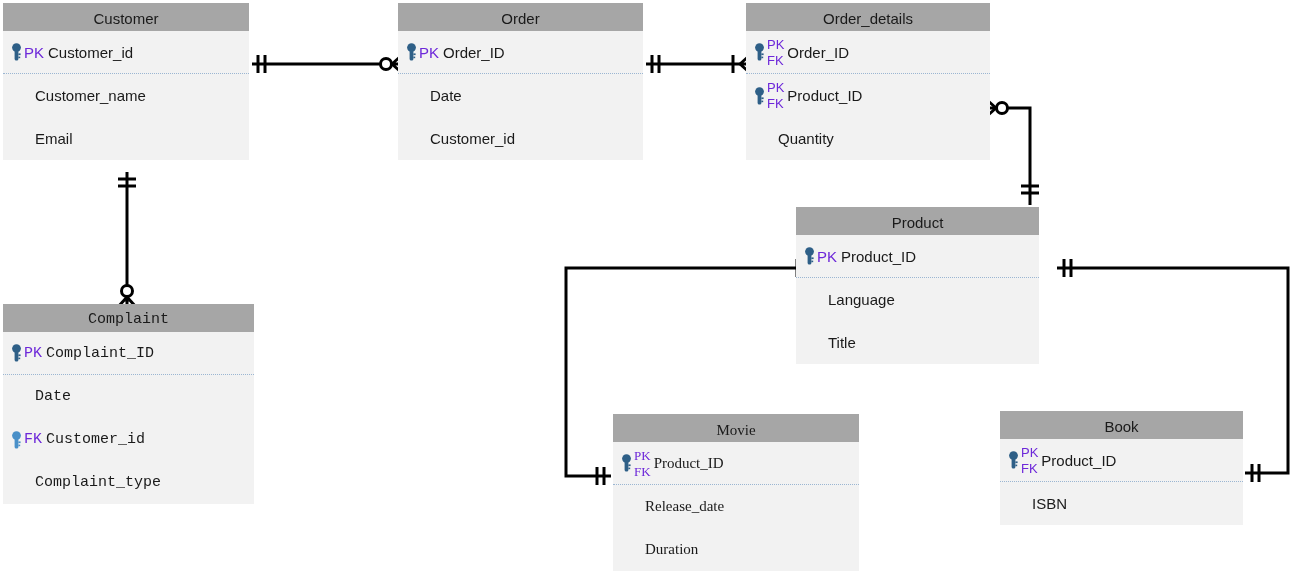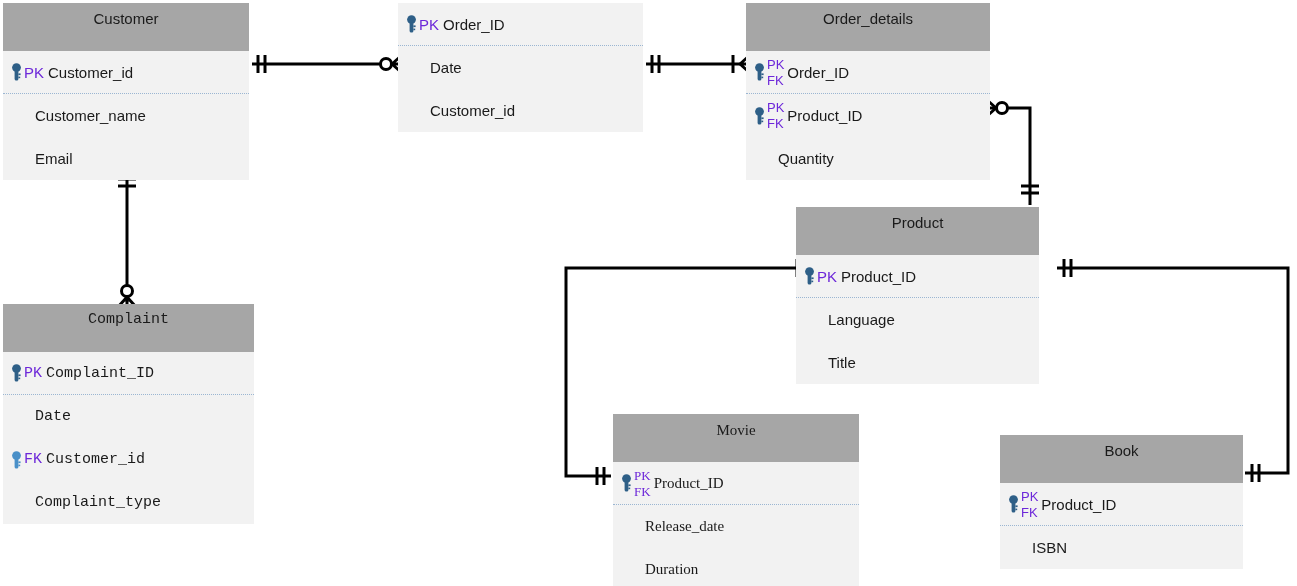--- a/index.html
+++ b/index.html
@@ -35,21 +35,21 @@
     position: absolute;
     z-index: 2;
     box-sizing: border-box;
   }
   .entity-header {
     background: #a6a6a6;
     color: #1a1a1a;
     font-size: 15px;
     text-align: center;
     line-height: 32px;
-    height: 48px;
+    height: 28px;
     white-space: nowrap;
     overflow: hidden;
   }
   .entity-body {
     background: #f2f2f2;
     box-sizing: border-box;
   }
   .attr {
     position: relative;
     height: 43px;
@@ -203,20 +203,21 @@
           </div>
           <div class="attr plain">
             <span class="attrname">Customer_name</span>
           </div>
           <div class="attr plain">
             <span class="attrname">Email</span>
           </div>
         </div>
       </div>
       <div class="entity" style="left: 398px; top: 3px; width: 245px;">
+        <div class="entity-header">Order</div>
         <div class="entity-body">
           <div class="attr sep-after">
             <span class="keycell">
               <svg class="keyicon" viewBox="0 0 11 18" xmlns="http://www.w3.org/2000/svg">
                 <circle cx="5.5" cy="4.6" r="4.4" fill="#2e5f87"></circle>
                 <rect x="3.6" y="7.4" width="3.8" height="10.2" rx="1.6" fill="#2e5f87"></rect>
                 <rect x="7.4" y="10.4" width="2.2" height="1.7" fill="#2e5f87"></rect>
                 <rect x="7.4" y="13.6" width="1.8" height="1.6" fill="#2e5f87"></rect>
               </svg>
             </span>
@@ -354,21 +355,21 @@
             <span class="attrname">Product_ID</span>
           </div>
           <div class="attr plain">
             <span class="attrname">Release_date</span>
           </div>
           <div class="attr plain">
             <span class="attrname">Duration</span>
           </div>
         </div>
       </div>
-      <div class="entity" style="left: 1000px; top: 435px; width: 243px;">
+      <div class="entity" style="left: 1000px; top: 411px; width: 243px;">
         <div class="entity-header">Book</div>
         <div class="entity-body">
           <div class="attr sep-after">
             <span class="keycell">
               <svg class="keyicon" viewBox="0 0 11 18" xmlns="http://www.w3.org/2000/svg">
                 <circle cx="5.5" cy="4.6" r="4.4" fill="#2e5f87"></circle>
                 <rect x="3.6" y="7.4" width="3.8" height="10.2" rx="1.6" fill="#2e5f87"></rect>
                 <rect x="7.4" y="10.4" width="2.2" height="1.7" fill="#2e5f87"></rect>
                 <rect x="7.4" y="13.6" width="1.8" height="1.6" fill="#2e5f87"></rect>
               </svg>

